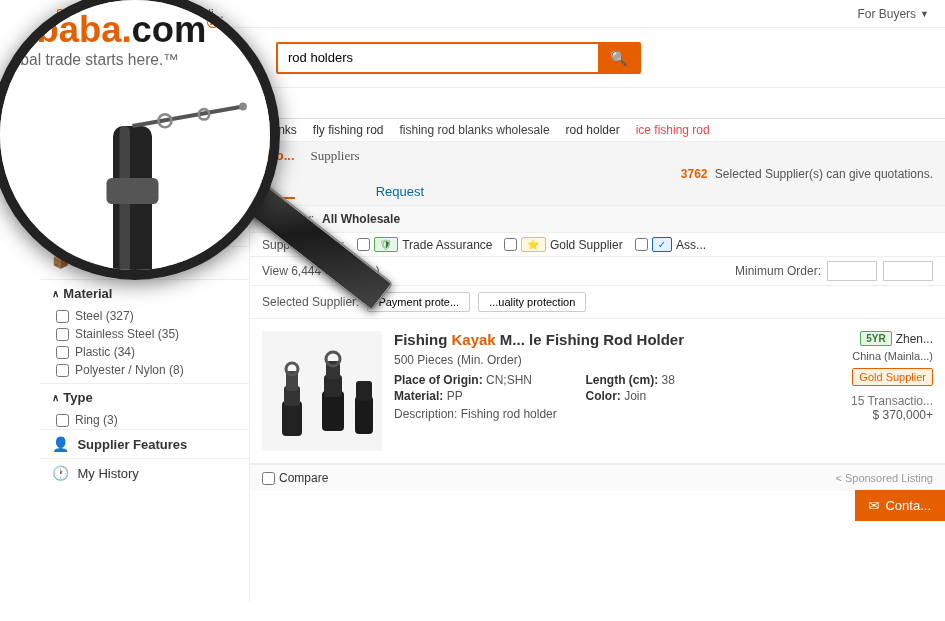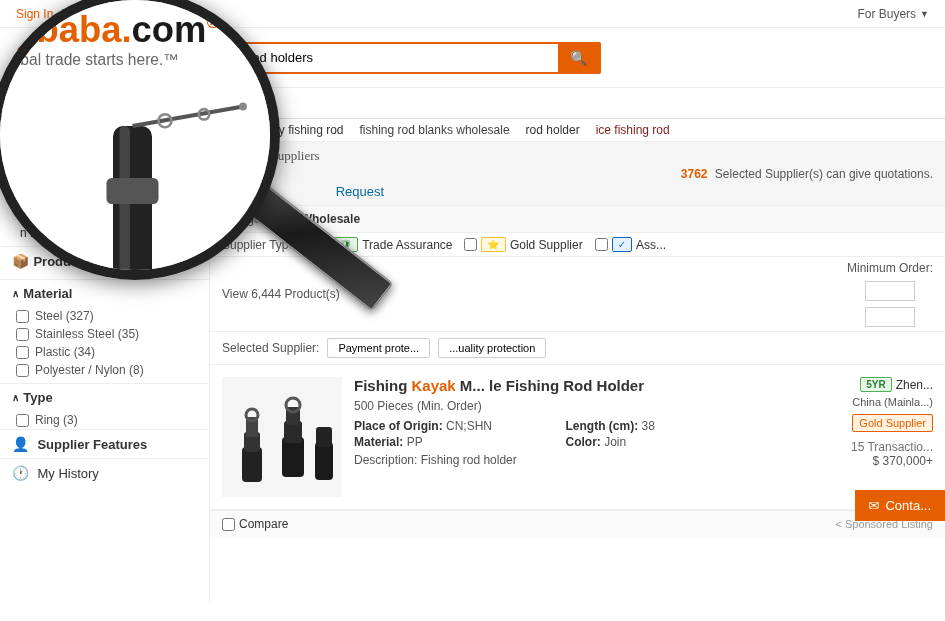--- a/index.html
+++ b/index.html
@@ -132,21 +132,21 @@
 
           <rect x="55" y="60" width="40" height="20" rx="4" fill="#555"></rect>
         </svg>
       </div>
     </div>
   </div>
 </div>
 
 <div style="position:absolute;top:215px;left:195px;width:210px;height:36px;background:linear-gradient(135deg,#666 0%,#1a1a1a 50%,#444 100%);border-radius:5px;transform:rotate(38deg);z-index:99;pointer-events:none;border:2px solid #888;box-shadow:2px 2px 8px rgba(0,0,0,0.5);"></div>
 
-<div style="position:absolute;top:0;left:0;width:945px;height:621px;overflow:hidden;">
+<div style="position:absolute;top:0;left:0;width:945px;height:621px;overflow:hidden;padding-left:40px;">
 
   <div class="header-top">
     <div class="header-top-left">
       <span style="color:#e55e00;cursor:pointer;">Sign In</span>
       <span> | </span>
       <span style="color:#e55e00;cursor:pointer;">Join Free</span>
       <span> | </span>
       <span style="cursor:pointer;">My Ali...</span>
     </div>
     <div class="header-right-section">
@@ -179,21 +179,21 @@
     <div class="nav-tab">Wholesale</div>
   </div>
 
   <div style="display:flex;align-items:center;padding:4px 16px;gap:16px;background:#fff;border-bottom:1px solid #eee;font-size:12px;">
     <span style="color:#555;">rod holders</span>
     <span style="color:#333;cursor:pointer;">fishing rod</span>
     <span style="color:#333;cursor:pointer;">fishing rod blanks</span>
     <span style="color:#333;cursor:pointer;">fly fishing rod</span>
     <span style="color:#404040;cursor:pointer;">fishing rod blanks wholesale</span>
     <span style="color:#333;cursor:pointer;">rod holder</span>
-    <span style="color:#7f1d1d;cursor:pointer;">ice fishing rod</span>
+    <span style="color:#ef4444;cursor:pointer;">ice fishing rod</span>
   </div>
 
   <div class="main-layout">
 
     <div class="sidebar">
       <div class="sidebar-header">
         <span class="icon-list">☰</span>
         <span>Related Category</span>
       </div>
 
@@ -280,21 +280,21 @@
         </div>
         <div class="type-checkbox-item">
           <input type="checkbox" style="">
           <span class="badge-assessed">✓</span>
           <span>Ass...</span>
         </div>
       </div>
 
       <div class="view-count">
         <span>View 6,444 Product(s)</span>
-        <div style="display:flex;align-items:center;gap:6px;flex-direction:column;">
+        <div style="display:flex;align-items:center;gap:6px;">
           <span class="min-order-label">Minimum Order:</span>
           <input type="text" class="min-order-input" style="">
           <input type="text" class="min-order-input" style="width: 50px;">
         </div>
       </div>
 
       <div class="selected-supplier-row">
         <span class="selected-supplier-label">Selected Supplier:</span>
         <button class="tag-btn">Payment prote...</button>
         <button class="tag-btn">...uality protection</button>

